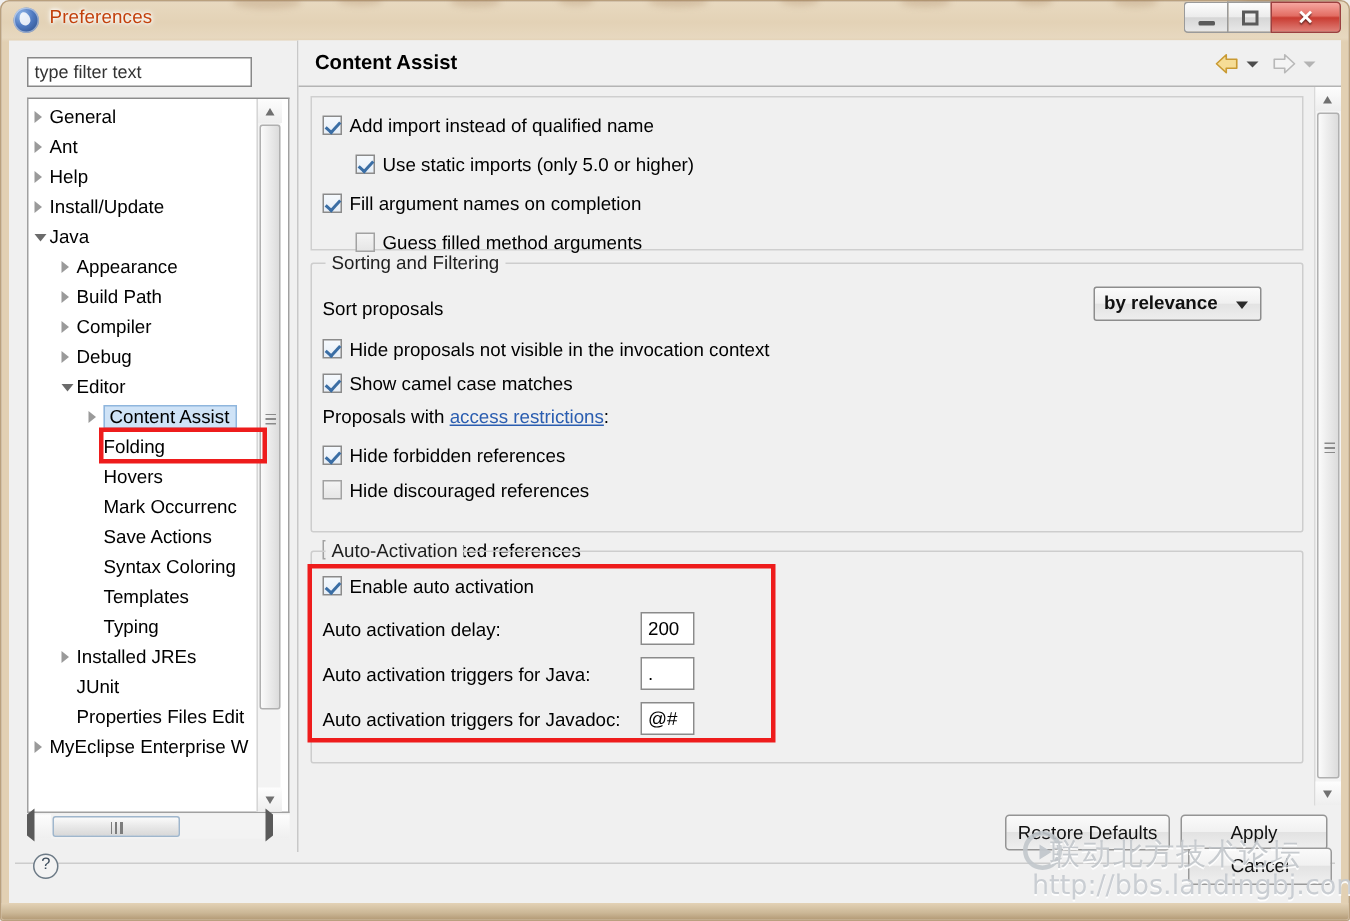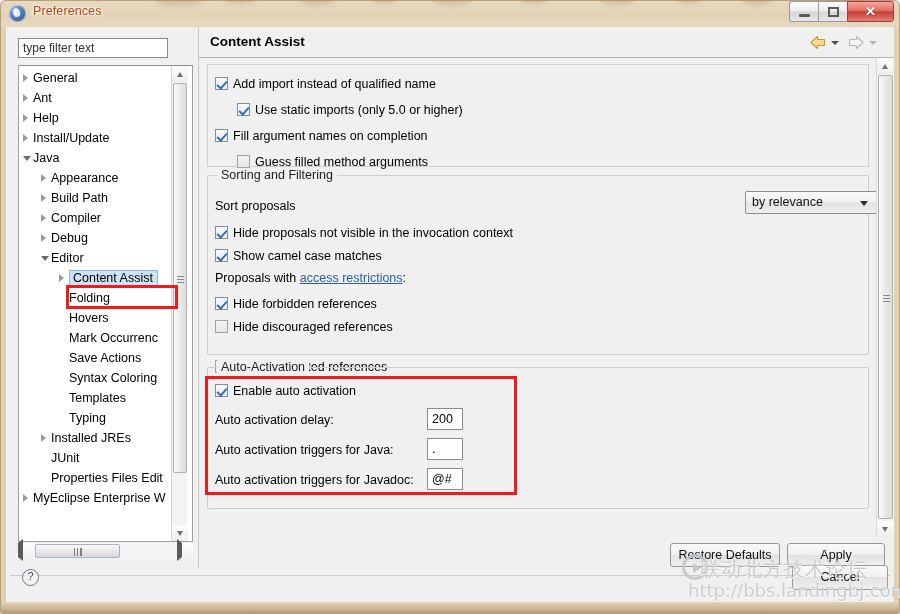--- a/index.html
+++ b/index.html
@@ -678,21 +678,21 @@
               <div class="chk-row" style="left: 16px; top: 70px;"><span class="chk checked"></span><span>Fill argument names on completion</span></div>
               <div class="chk-row" style="left: 38px; top: 96px;"><span class="chk unchecked"></span><span>Guess filled method arguments</span></div>
             </div>
 
           <div class="groupbox" style="left:8px; top:117px; width:662px; height:180px;">
             <span class="group-title">Sorting and Filtering</span>
           </div>
 
           <div class="plain-label" style="left:16px; top:141px;">Sort proposals</div>
 
-          <div class="combo" style="left:546px; top:133px; width:132px; height:23px;">
+          <div class="combo" style="left:530px; top:133px; width:112px; height:23px;font-weight:bold;">
             <span class="combo-text">by relevance</span>
             <span class="combo-caret"></span>
           </div>
 
           <div id="sort-options-a">
               <div class="chk-row" style="left: 16px; top: 167px;"><span class="chk checked"></span><span>Hide proposals not visible in the invocation context</span></div>
               <div class="chk-row" style="left: 16px; top: 190px;"><span class="chk checked"></span><span>Show camel case matches</span></div>
             </div>
 
           <div class="plain-label" style="left:16px; top:213px;">

